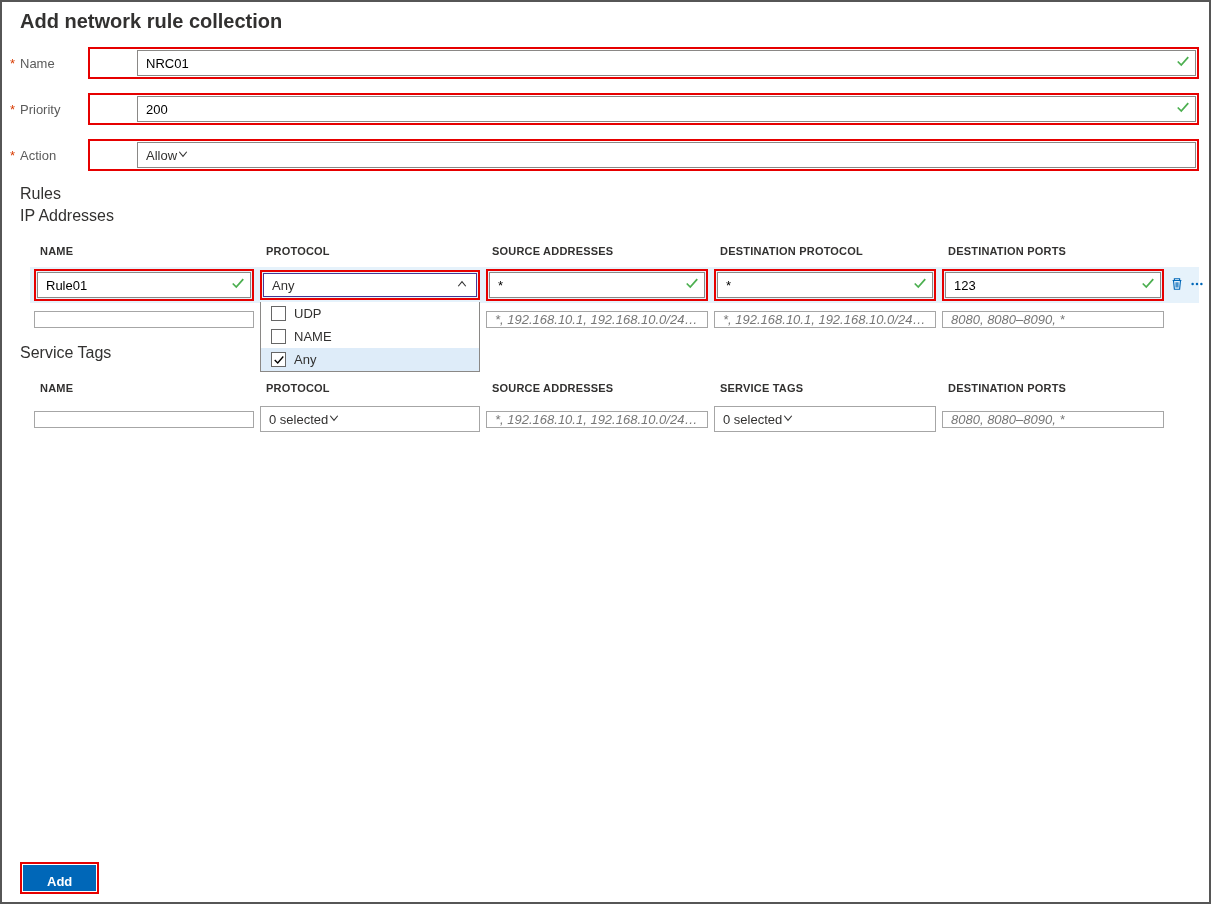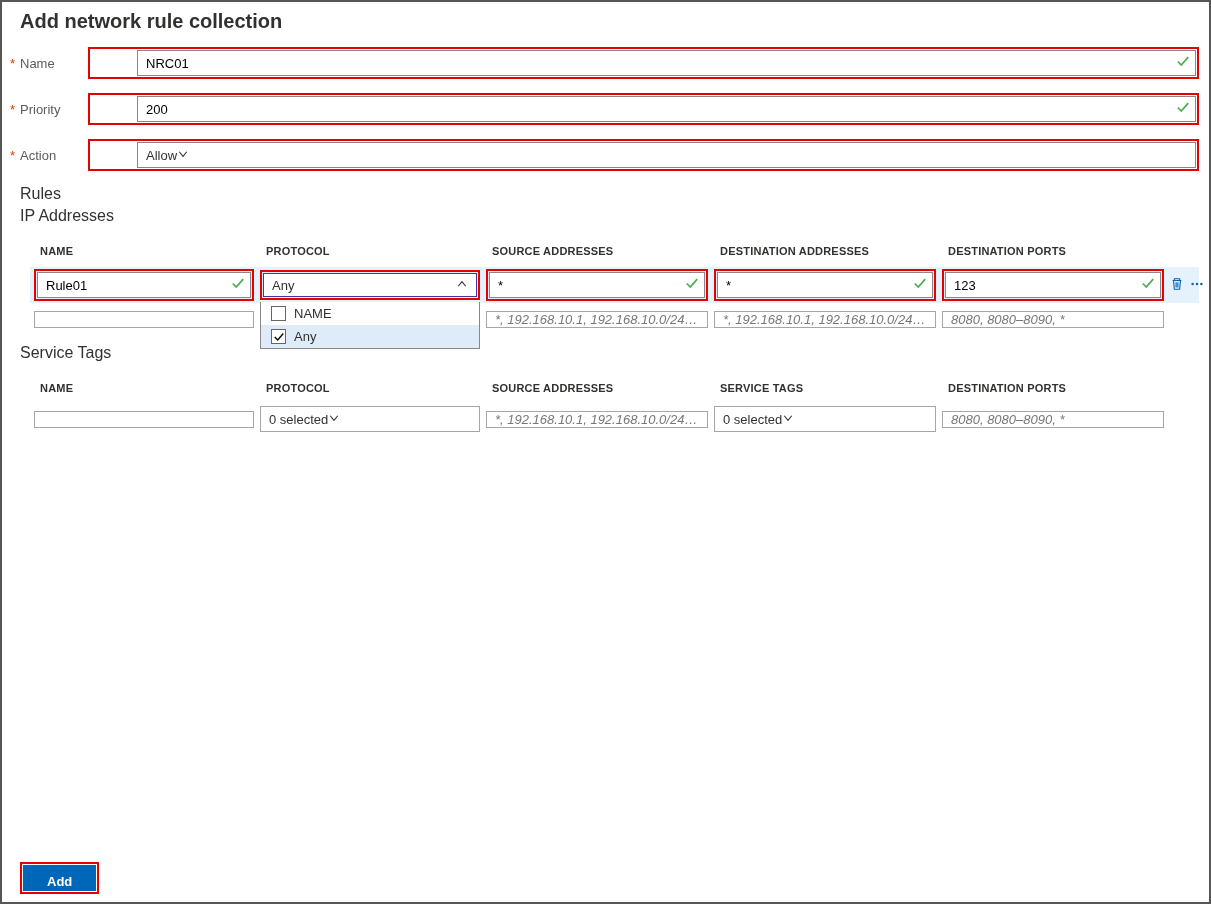--- a/index.html
+++ b/index.html
@@ -270,21 +270,21 @@
   </div>
 
   <div class="section-title">Rules</div>
   <div class="section-sub">IP Addresses</div>
 
   <div class="table">
     <div class="th-row">
       <div class="th">NAME</div>
       <div class="th">PROTOCOL</div>
       <div class="th">SOURCE ADDRESSES</div>
-      <div class="th">DESTINATION ADDRESSES</div>
+      <div class="th">DESTINATION PROTOCOL</div>
       <div class="th">DESTINATION PORTS</div>
       <div></div>
     </div>
 
     <div class="td-row active">
       <div class="td">
         <div class="hl-wrap">
           <div class="input-wrap">
             <input type="text" class="text-input" value="Rule01" style="">
             <span class="check-ok">
@@ -300,20 +300,24 @@
           <div class="protocol-select">
             <span>Any</span>
             <span>
               <svg class="chev" viewBox="0 0 16 16">
                   <path d="M3 11 L8 5 L13 11" stroke="#333" stroke-width="1.5" fill="none"></path>
                 </svg>
             </span>
           </div>
         </div>
         <div class="dropdown-panel">
+          <div class="dd-item">
+            <span class="cb"></span>
+            <span>UDP</span>
+          </div>
           <div class="dd-item">
             <span class="cb"></span>
             <span>NAME</span>
           </div>
           <div class="dd-item sel">
             <span class="cb">
               <svg viewBox="0 0 14 14" width="12" height="12">
                   <path d="M2 7 L5.5 10.5 L12 3" stroke="#000" stroke-width="1.6" fill="none"></path>
                 </svg>
             </span>

